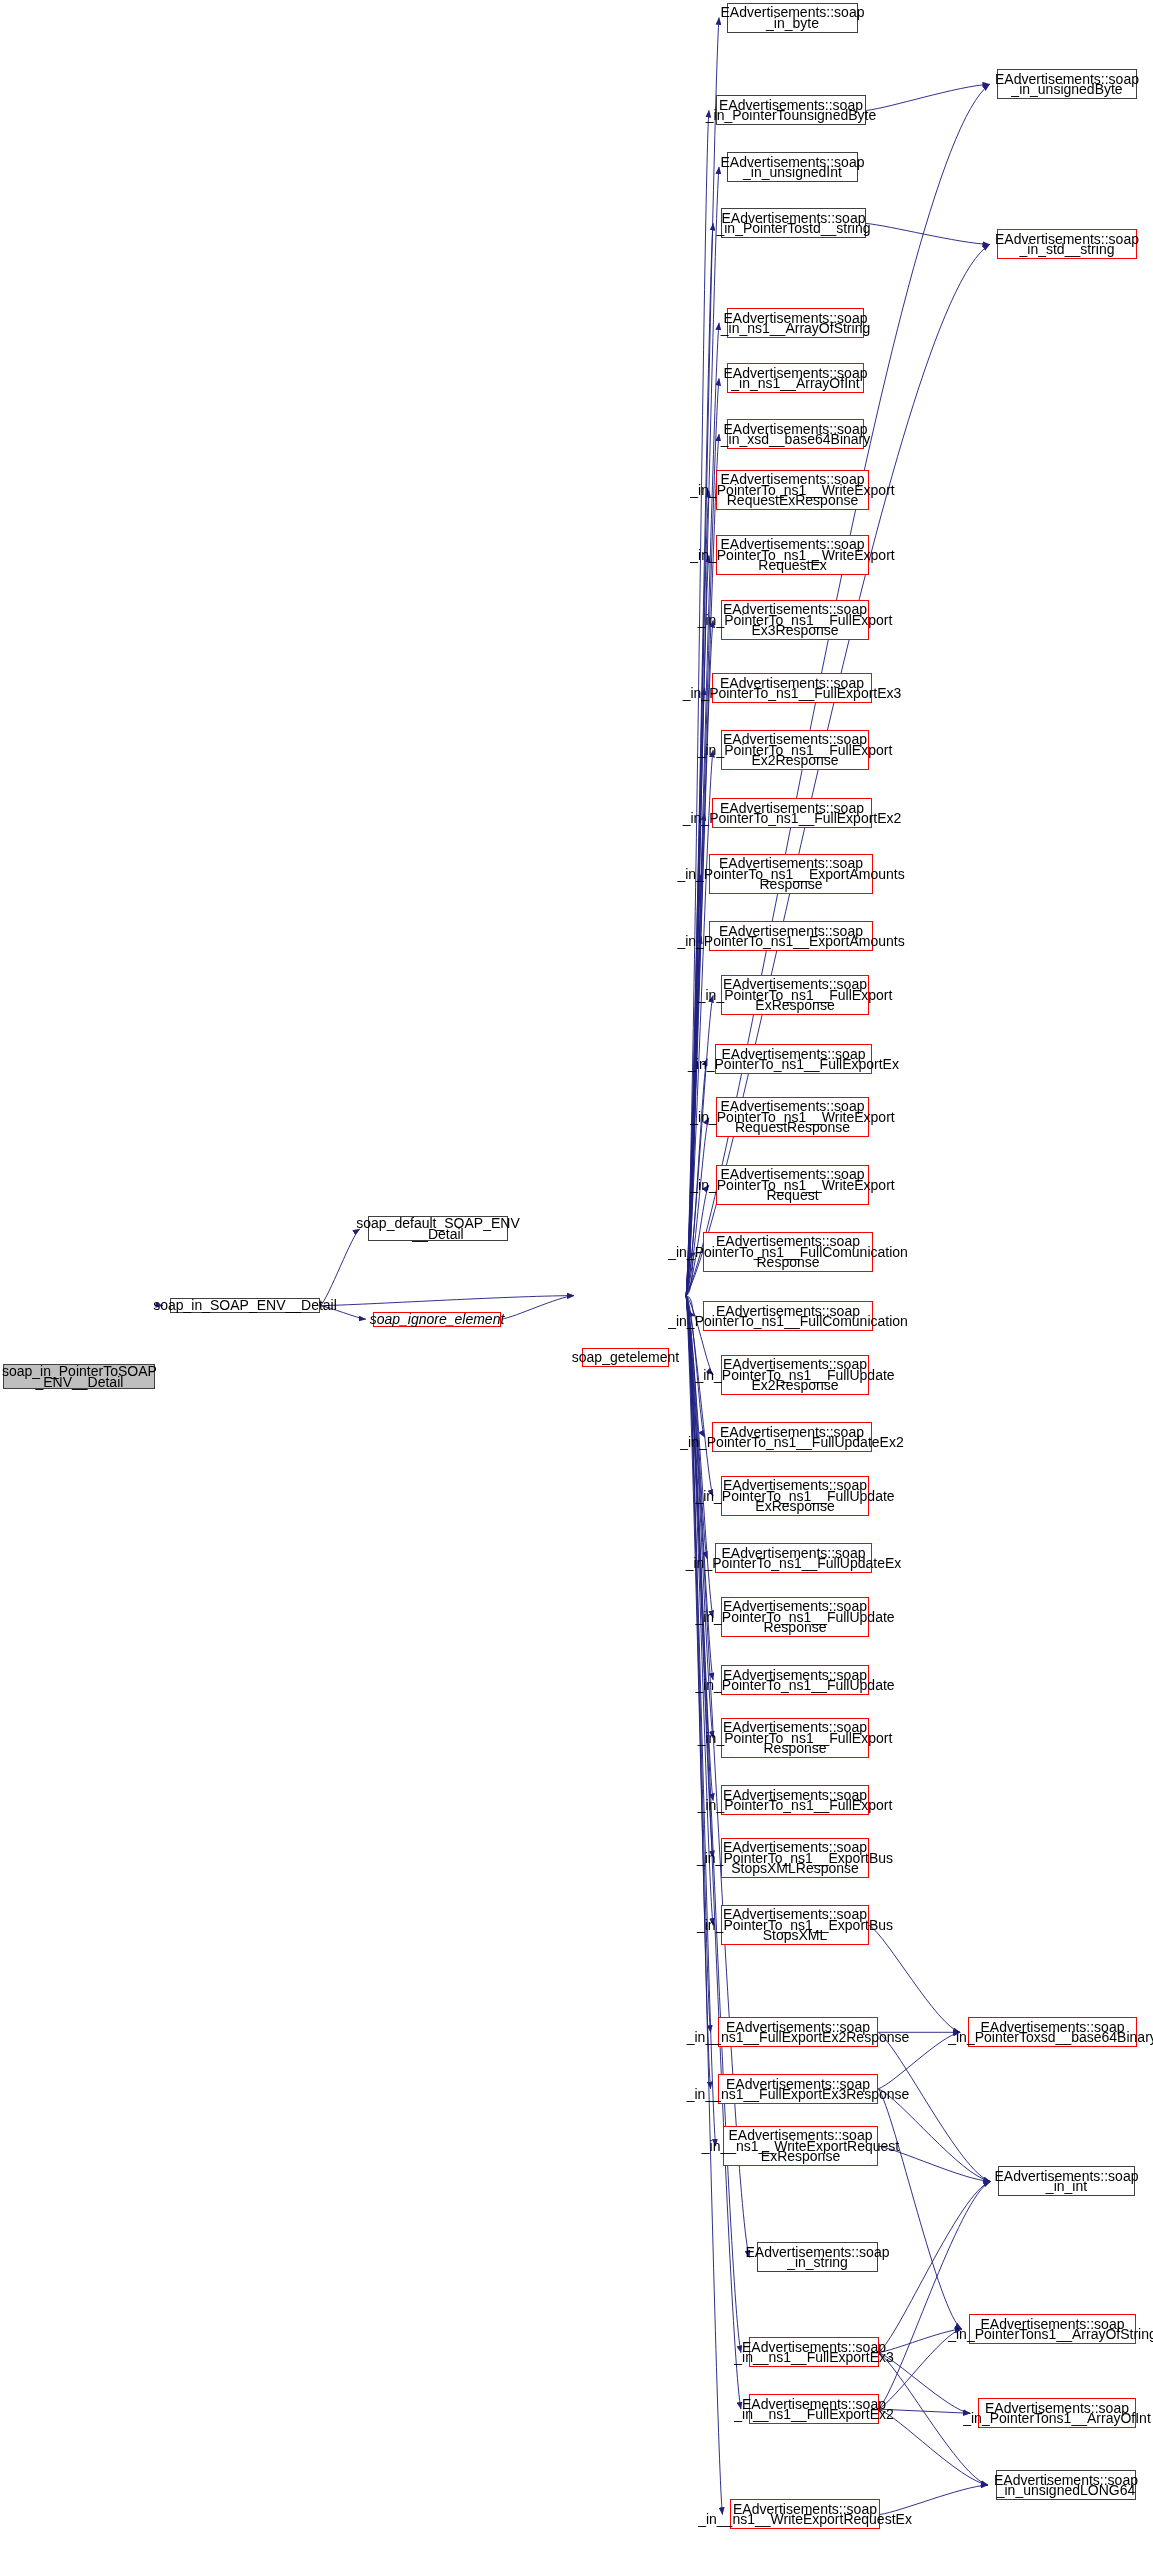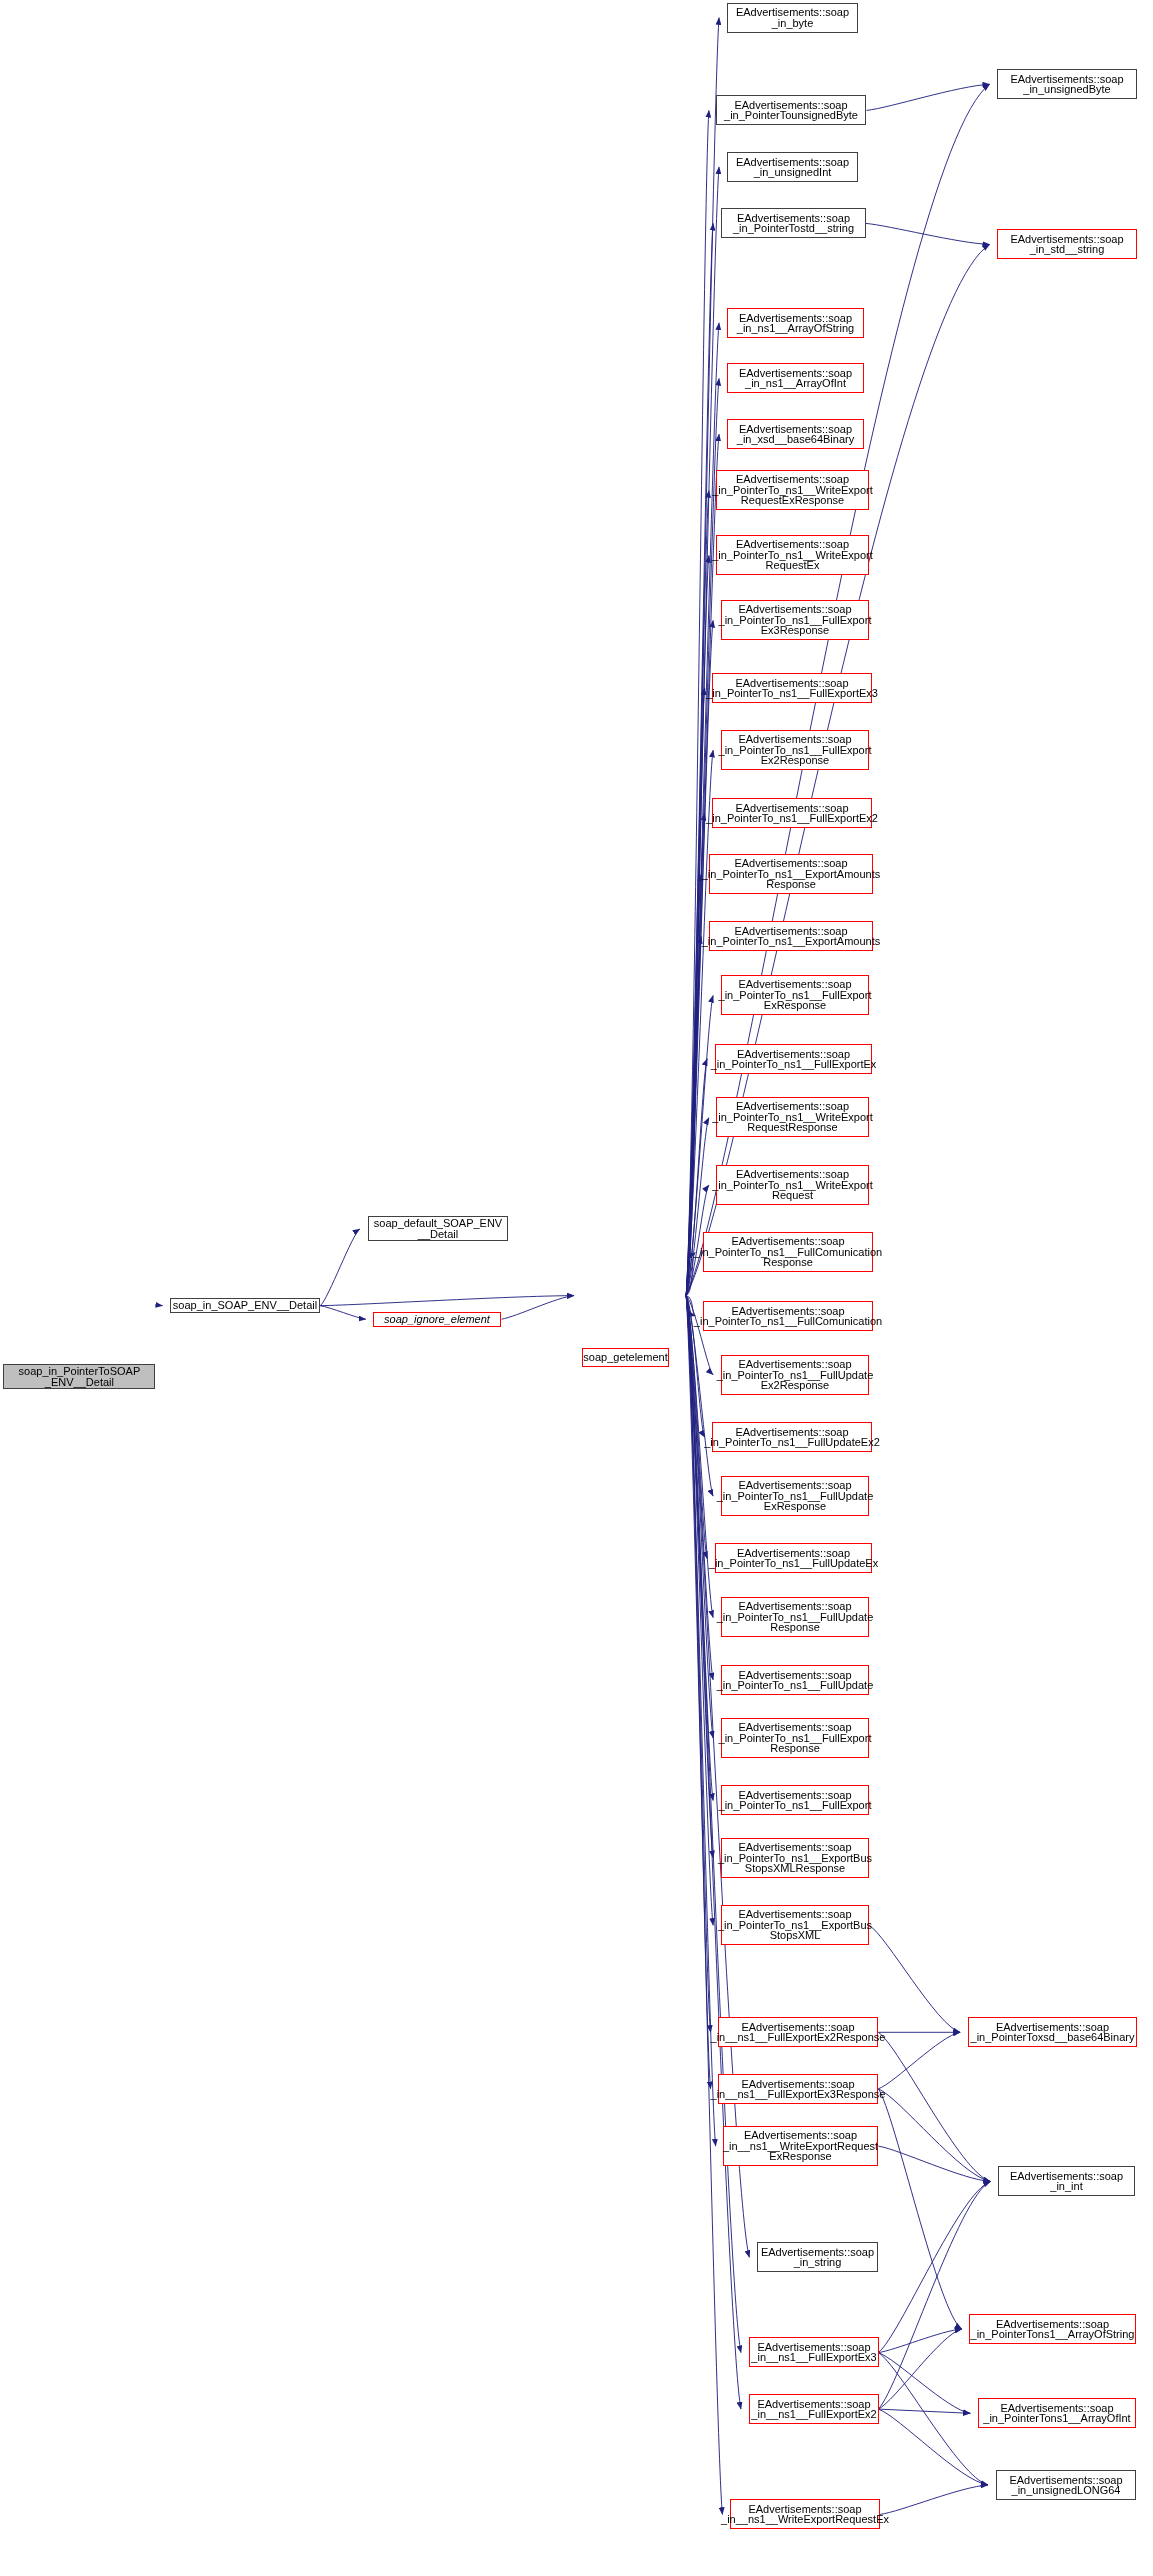--- a/index.html
+++ b/index.html
@@ -18,21 +18,21 @@
   }
   .node{
     position:absolute;
     box-sizing:border-box;
     display:flex;
     align-items:center;
     justify-content:center;
     text-align:center;
     background:#ffffff;
     border:0.8px solid #000000;
-    font-size:11px;
+    font-size:14px;
     line-height:10.5px;
     color:#000000;
     letter-spacing:0px;
     white-space:pre-line;
     padding:0 1.7px;
     z-index:5;
   }
   .node.red{ border:0.8px solid #ff0000; }
   .node.grey{ border:0.8px solid #404040; }
   .node.current{ background:#bfbfbf; border:0.8px solid #404040; }

